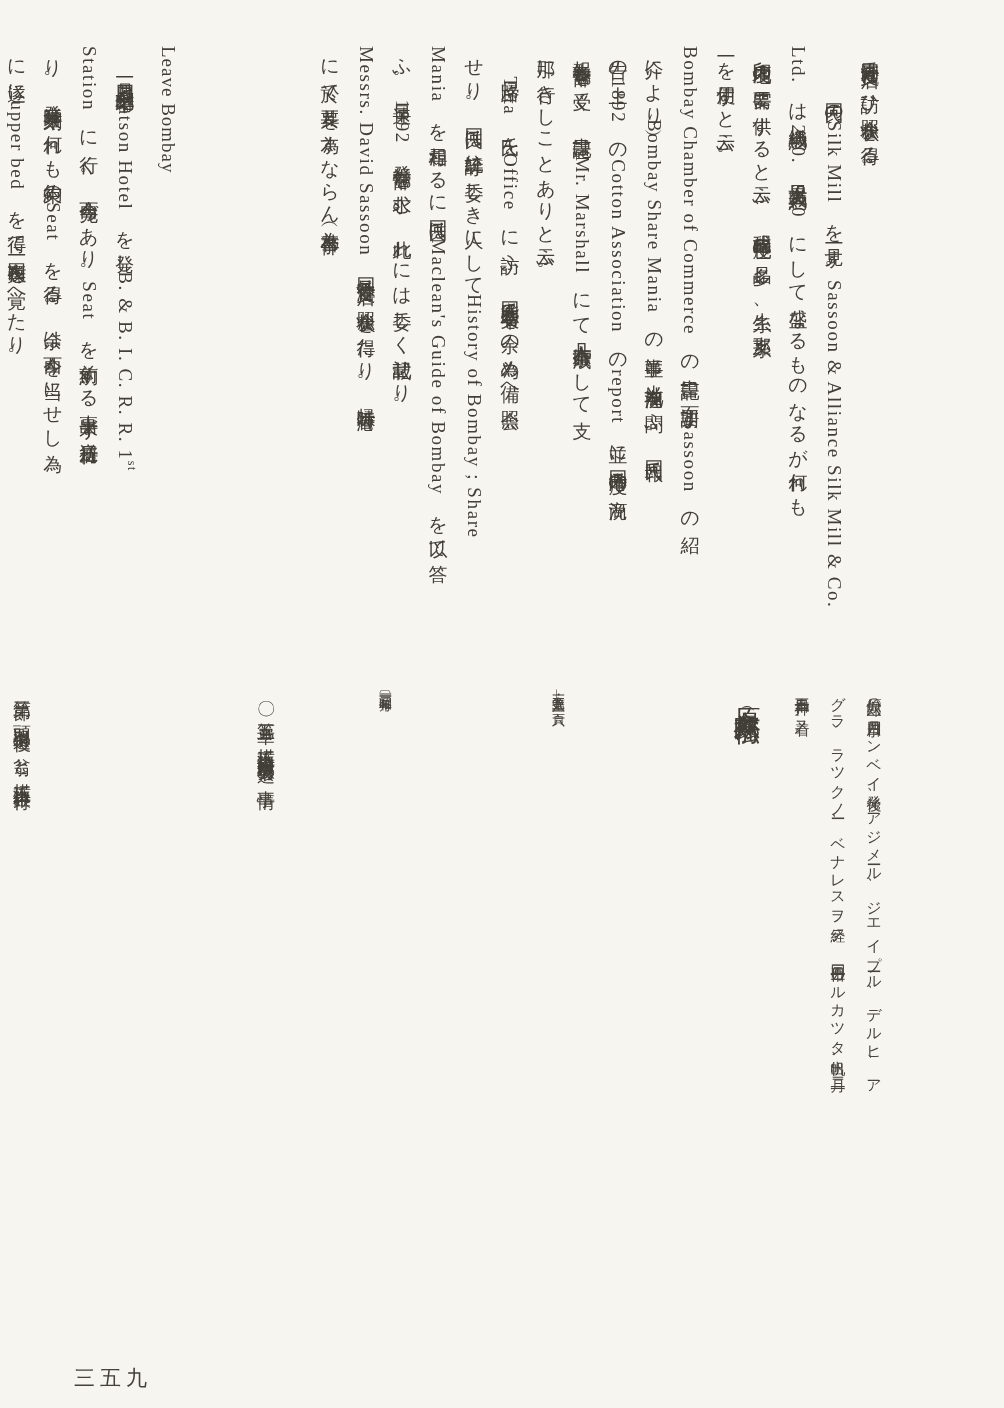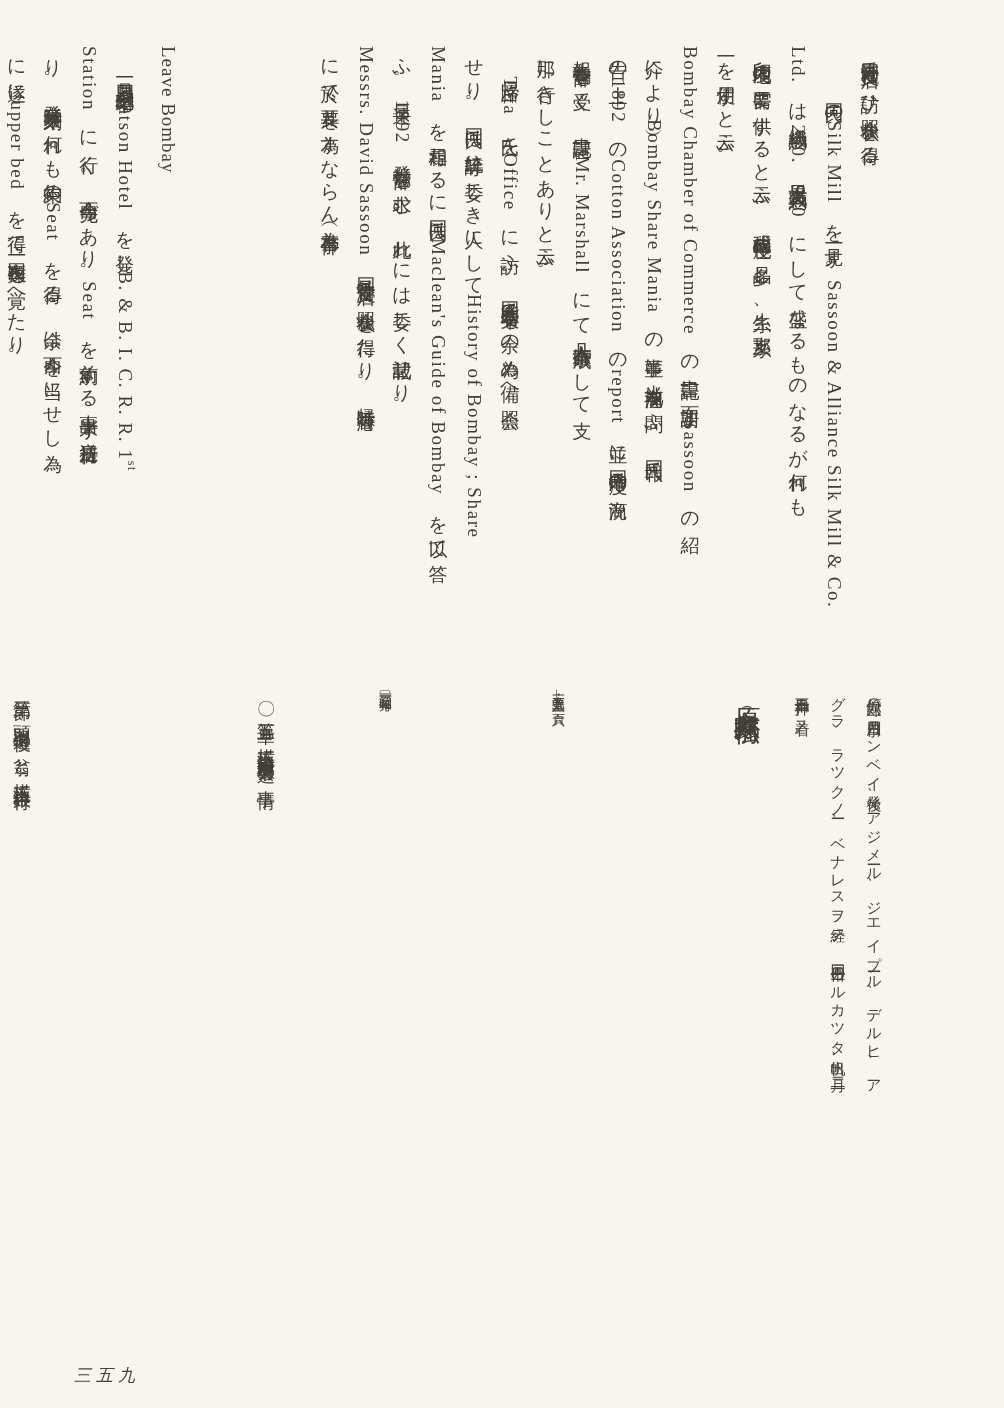--- a/index.html
+++ b/index.html
@@ -32,21 +32,21 @@
   .intro-col{font-size:15px;letter-spacing:1px;color:#46433d;}
   .title-col{line-height:54px;}
   .book-title{font-size:27px;letter-spacing:3px;}
   .editor{font-size:17px;letter-spacing:1px;margin-block-start:10px;display:inline-block;}
   .cite-col{line-height:23px;font-size:13px;letter-spacing:0.5px;padding-block-start:150px;color:#47443e;}
   .chapter-col{padding-block-start:90px;font-size:18px;letter-spacing:2px;}
   .section-col{padding-block-start:208px;font-size:18px;letter-spacing:2px;}
   .sup{font-size:12px;}
   .page-number{
     position:absolute;left:74px;top:1364px;
-    font-size:17px;letter-spacing:5px;color:#45423c;font-style:italic;
+    font-size:21px;letter-spacing:5px;color:#45423c;
   }
 </style>
 </head>
 <body>
 
 <div class="vblock top-block">
   <p class="col">香港同社支店に訪ひ照会状を得る。</p>
   <p class="col ind2">同氏の Silk Mill を一見す。Sassoon &amp; Alliance Silk Mill &amp; Co.</p>
   <p class="col">Ltd. は織機約 250. 男女職人約 900 にして盛なるものなるが何れも</p>
   <p class="col">印度内地の需要に供すると云ふ、成程印度色の品多し、生糸、支那糸</p>

